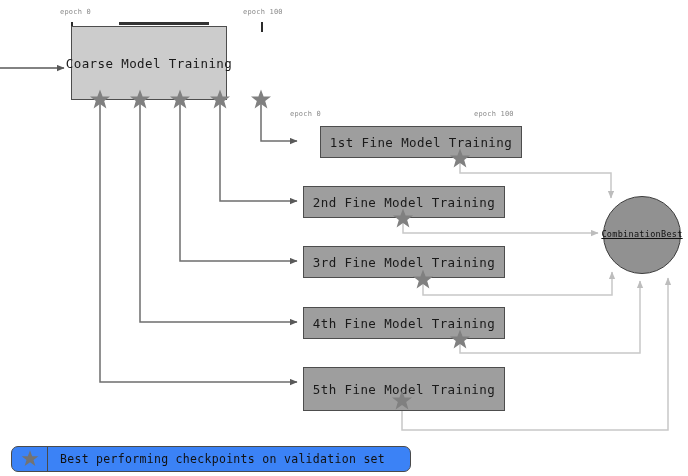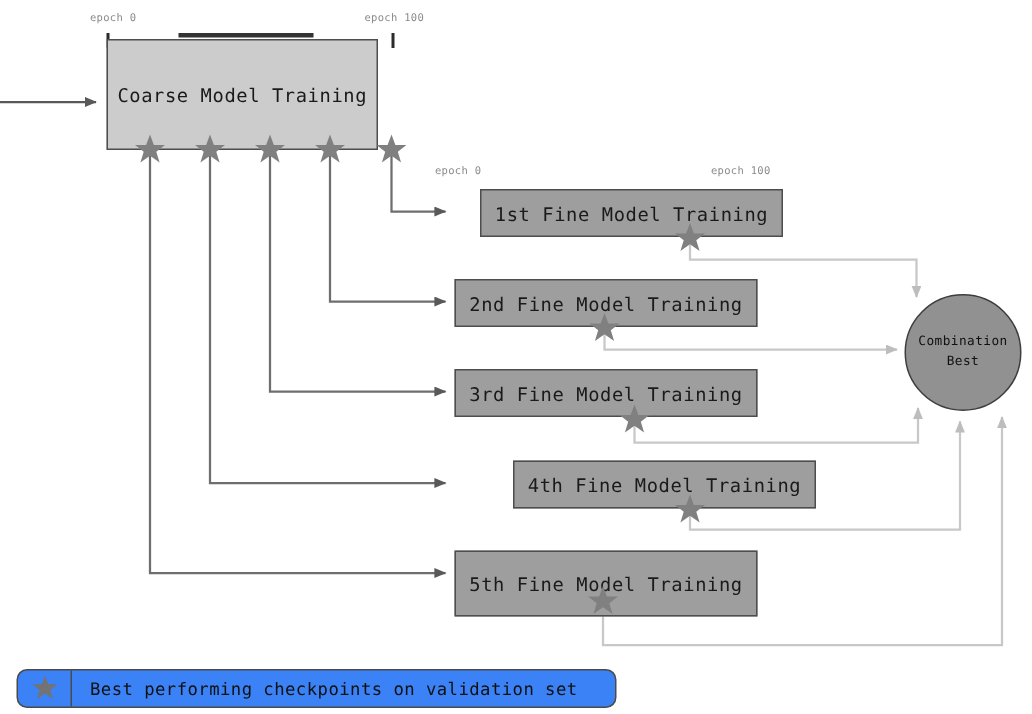--- a/index.html
+++ b/index.html
@@ -41,28 +41,29 @@
   .fine-box {
     background: #9e9e9e;
   }
   .pool-circle {
     position: absolute;
     box-sizing: border-box;
     border-radius: 50%;
     background: #919191;
     border: 1px solid #3d3d3d;
     display: flex;
-    flex-direction: column;
+    flex-direction: row;
     align-items: center;
     justify-content: center;
     font-size: 8.5px;
     line-height: 1.55;
     color: #111111;
     text-align: center;
     letter-spacing: 0.3px;
+    text-decoration: underline;
   }
   .epoch-label {
     position: absolute;
     font-size: 7px;
     color: #8a8a8a;
     letter-spacing: 0.2px;
     white-space: nowrap;
   }
   .progress-track {
     position: absolute;
@@ -140,21 +141,21 @@
     </g>
   </svg>
 
   <div class="epoch-label" style="left:60px; top:8px;">epoch 0</div>
   <div class="epoch-label" style="left:243px; top:8px;">epoch 100</div>
 
   <div class="progress-cap" style="left:71px; top:22px; height:10px;"></div>
   <div class="progress-track" style="left:119px; top:22px; width:90px;"></div>
   <div class="progress-cap" style="left:261px; top:22px; height:10px;"></div>
 
-  <div class="node-box coarse-box" style="left:71px; top:26px; width:181px; height:74px;">
+  <div class="node-box coarse-box" style="left:71px; top:26px; width:156px; height:74px;">
     <span>Coarse Model Training</span>
   </div>
 
   <svg class="star-mark" style="left:88px; top:88px;" width="24" height="24" viewBox="0 0 24 24">
     <path d="M12 1.6 L14.6 8.6 L22 8.6 L16.2 13.1 L18.4 20.4 L12 15.9 L5.6 20.4 L7.8 13.1 L2 8.6 L9.4 8.6 Z" fill="#808080"></path>
   </svg>
   <svg class="star-mark" style="left:128px; top:88px;" width="24" height="24" viewBox="0 0 24 24">
     <path d="M12 1.6 L14.6 8.6 L22 8.6 L16.2 13.1 L18.4 20.4 L12 15.9 L5.6 20.4 L7.8 13.1 L2 8.6 L9.4 8.6 Z" fill="#808080"></path>
   </svg>
   <svg class="star-mark" style="left:168px; top:88px;" width="24" height="24" viewBox="0 0 24 24">
@@ -172,21 +173,21 @@
 
   <div class="node-box fine-box" style="left:303px; top:126px; width:202px; height:32px;margin-left:17px;">
     <span>1st Fine Model Training</span>
   </div>
   <div class="node-box fine-box" style="left:303px; top:186px; width:202px; height:32px;">
     <span>2nd Fine Model Training</span>
   </div>
   <div class="node-box fine-box" style="left:303px; top:246px; width:202px; height:32px;justify-content:center;">
     <span>3rd Fine Model Training</span>
   </div>
-  <div class="node-box fine-box" style="left:303px; top:307px; width:202px; height:32px;margin-left:39px;">
+  <div class="node-box fine-box" style="left:303px; top:307px; width:202px; height:32px;">
     <span>4th Fine Model Training</span>
   </div>
   <div class="node-box fine-box" style="left:303px; top:367px; width:202px; height:44px;">
     <span>5th Fine Model Training</span>
   </div>
 
   <svg class="star-mark" style="left:448px; top:147px;" width="24" height="24" viewBox="0 0 24 24">
     <path d="M12 1.6 L14.6 8.6 L22 8.6 L16.2 13.1 L18.4 20.4 L12 15.9 L5.6 20.4 L7.8 13.1 L2 8.6 L9.4 8.6 Z" fill="#808080"></path>
   </svg>
   <svg class="star-mark" style="left:391px; top:207px;" width="24" height="24" viewBox="0 0 24 24">

